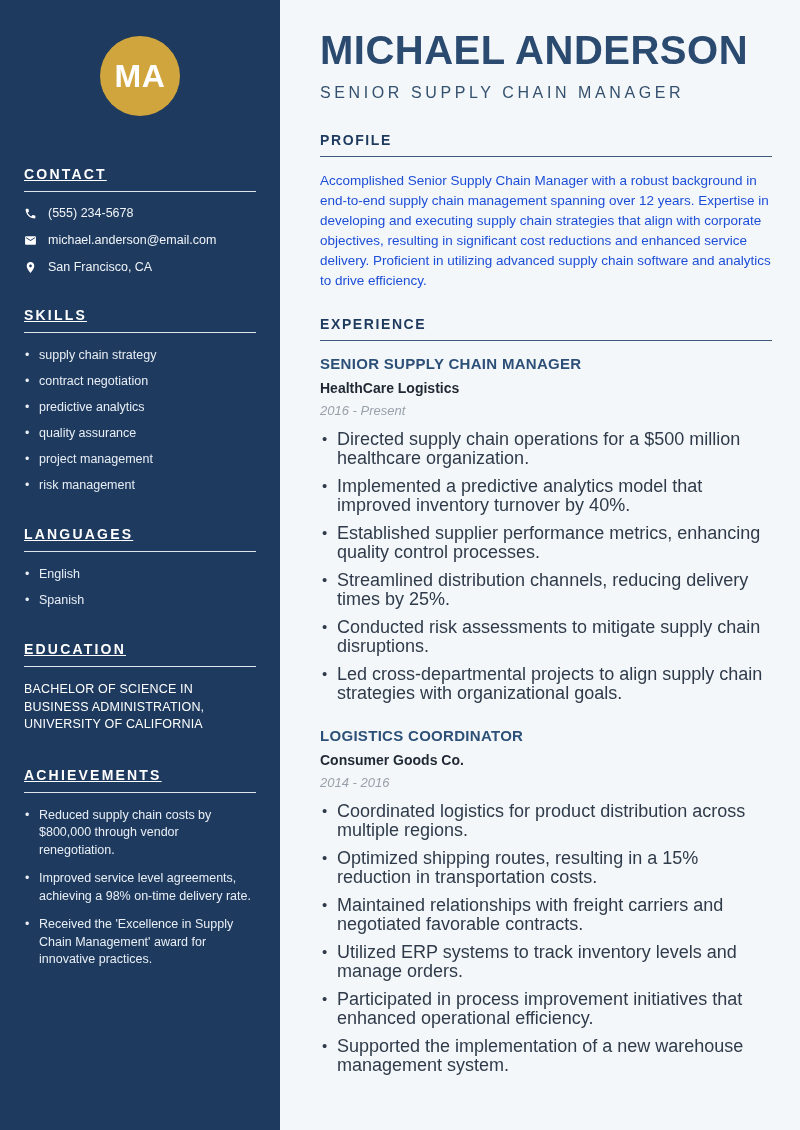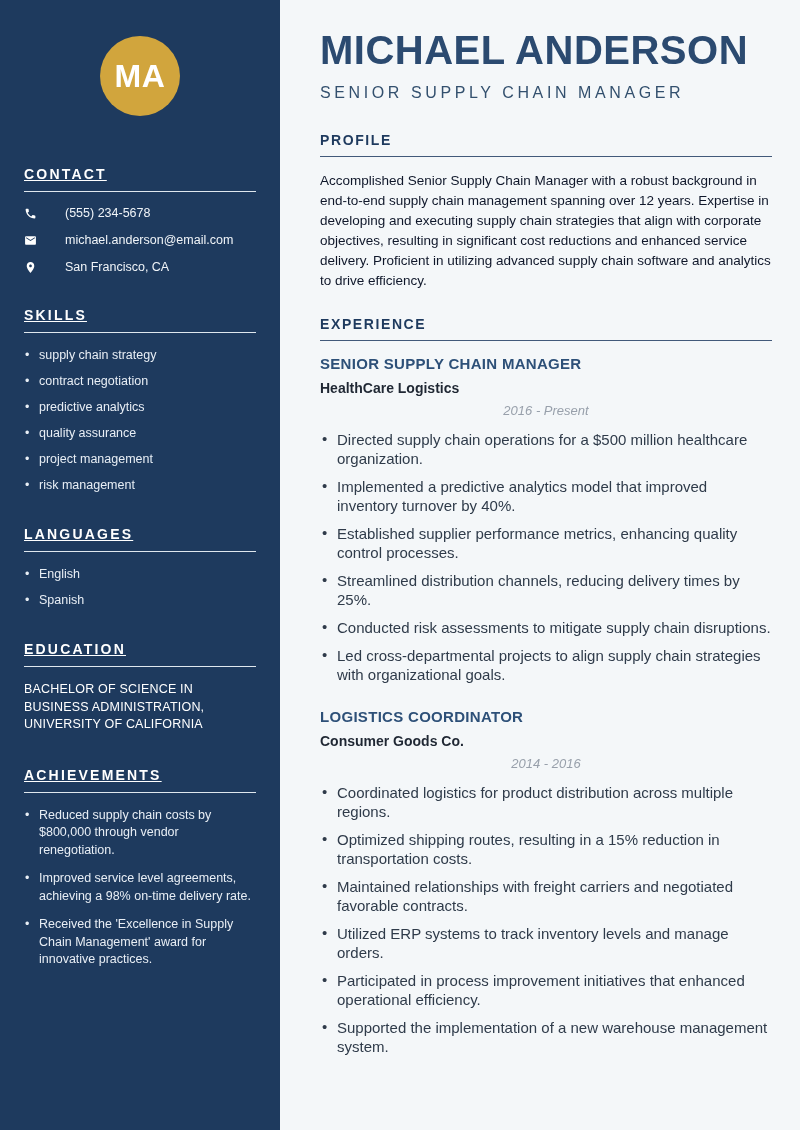--- a/index.html
+++ b/index.html
@@ -30,21 +30,21 @@
     margin: 0 auto 50px auto;
   }
   .side-section { margin-bottom: 33px; }
   .side-head {
     font-size: 14px; font-weight: 700; letter-spacing: 2.2px;
     color: #ffffff; margin-bottom: 9px; text-decoration: underline;
   }
   .side-rule { height: 1px; background: #dfe7ee; margin-bottom: 14px; }
 
   .contact-row {
-    display: flex; align-items: center; gap: 28px;
+    display: flex; align-items: center; gap: 11px;
     margin-bottom: 13px;
     font-size: 12.5px; color: #f0f4f8;
   }
   .contact-row svg { flex: 0 0 auto; display: block; }
 
   ul.side-list { list-style: none; }
   ul.side-list li {
     position: relative; padding-left: 15px;
     font-size: 12.5px; color: #e8eef5;
     margin-bottom: 10px; line-height: 16px;
@@ -75,42 +75,41 @@
     font-size: 16px; font-weight: 500; letter-spacing: 3.6px;
     color: #33506e; margin-bottom: 30px;
   }
   .sec-head {
     font-size: 14px; font-weight: 700; letter-spacing: 1.6px;
     color: #1e3a5e; margin-bottom: 8px;
   }
   .sec-rule { height: 1px; background: #42597a; margin-bottom: 14px; }
 
   .profile-text {
-    font-size: 13.5px; line-height: 20px; color: #0f172a;
+    font-size: 13.5px; line-height: 20px; color: #1d4ed8;
     margin-bottom: 25px;
   }
 
   .job { margin-bottom: 24px; }
   .job-title {
     font-size: 15px; font-weight: 700; letter-spacing: 0.3px;
     color: #2d5078; margin-bottom: 8px;
   }
   .company {
     font-size: 14px; font-weight: 700; color: #1f2733;
     margin-bottom: 7px;
   }
   .dates {
     font-size: 13px; font-style: italic; color: #98a0ab;
     margin-bottom: 12px;
-    text-align: center;
   }
   ul.job-list { list-style: none; }
   ul.job-list li {
     position: relative; padding-left: 17px;
-    font-size: 15px; line-height: 19px; color: #2f3b4a;
+    font-size: 18px; line-height: 19px; color: #2f3b4a;
     margin-bottom: 9px;
   }
   ul.job-list li::before {
     content: "•"; position: absolute; left: 2px; top: -1px;
     color: #2f3b4a; font-size: 15px;
   }
 </style>
 </head>
 <body>
 

